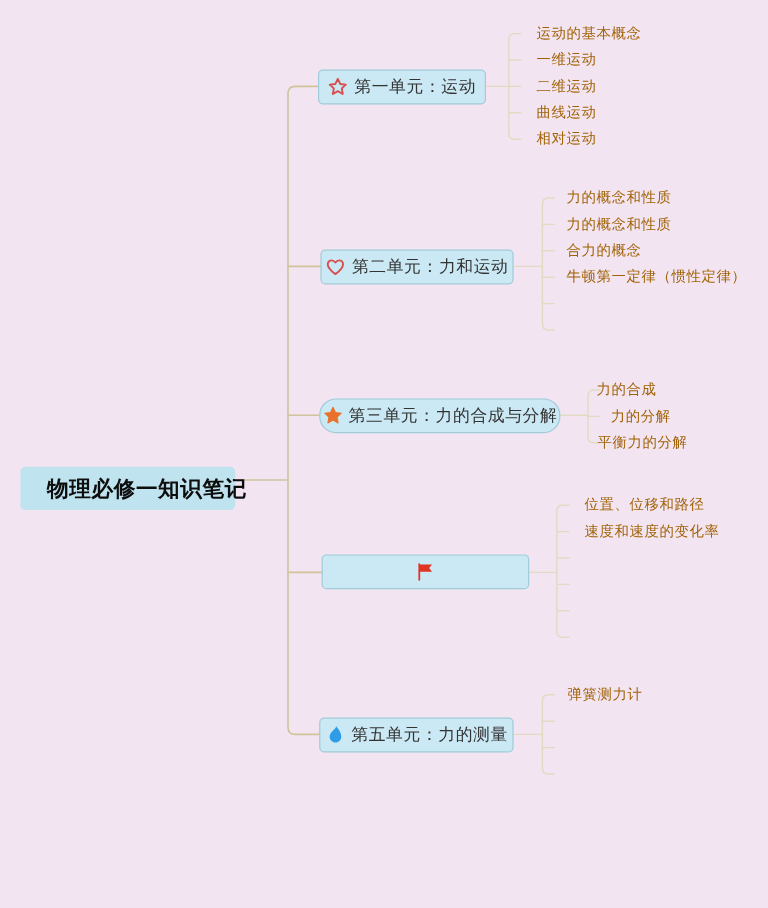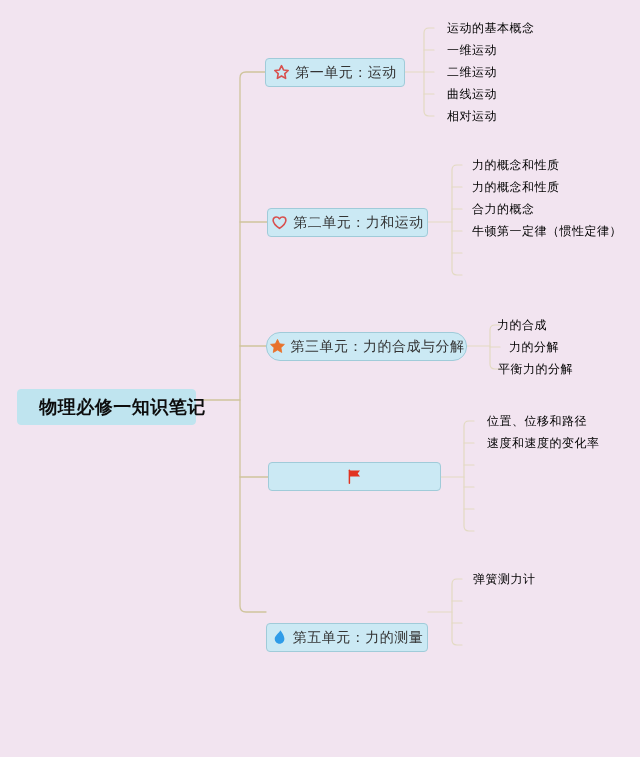--- a/index.html
+++ b/index.html
@@ -25,21 +25,21 @@
     box-sizing:border-box;
     background:var(--root-fill,#bfe4ef);
     border:1px solid var(--root-fill,#bfe4ef);
     border-radius:4px;
     font-size:18px; font-weight:bold; color:#0d0d0d; white-space:nowrap;
     letter-spacing:0.5px;
     padding-left:32px;
   }
   .child-label {
     position:absolute; transform:translateY(-50%);
-    font-size:12px; color:#000000; white-space:nowrap;
+    font-size:12px; color:#a16207; white-space:nowrap;
     letter-spacing:0.5px;
   }
   .icon { display:inline-flex; width:17px; height:17px; flex:0 0 auto; }
   .icon svg { width:100%; height:100%; }
 </style>
 </head>
 <body>
 
 <div class="canvas">
 
@@ -133,21 +133,21 @@
     <span class="icon">
       <svg viewBox="0 0 16 16">
           <path d="M3.2 2 V14.3" stroke="#e13422" stroke-width="1.4" stroke-linecap="round"></path>
           <path d="M3.2 2.3 H13.2 L11 5.1 13.2 7.9 H3.2 Z" fill="#e13422"></path>
         </svg>
     </span>
   </div>
   <div class="child-label" style="left:487px; top:421px;">位置、位移和路径</div>
   <div class="child-label" style="left:487px; top:443px;">速度和速度的变化率</div>
 
-  <div class="node" style="left:266px; top:598px; width:162px; height:29px;margin-top:25px;">
+  <div class="node" style="left:266px; top:598px; width:162px; height:29px;">
     <span class="icon">
       <svg viewBox="0 0 16 16">
           <path d="M8.6 1.2 C8.6 1.2 12.6 5.4 12.6 9.2 C12.6 11.9 10.7 13.9 8.1 13.9 C5.5 13.9 3.5 11.9 3.5 9.2 C3.5 7.4 4.7 6.2 5.6 5.1 C6.6 3.9 8.4 3 8.6 1.2 Z" fill="#2f9ce8"></path>
         </svg>
     </span>
     <span>第五单元：力的测量</span>
   </div>
   <div class="child-label" style="left:473px; top:579px;">弹簧测力计</div>
 
 </div>

